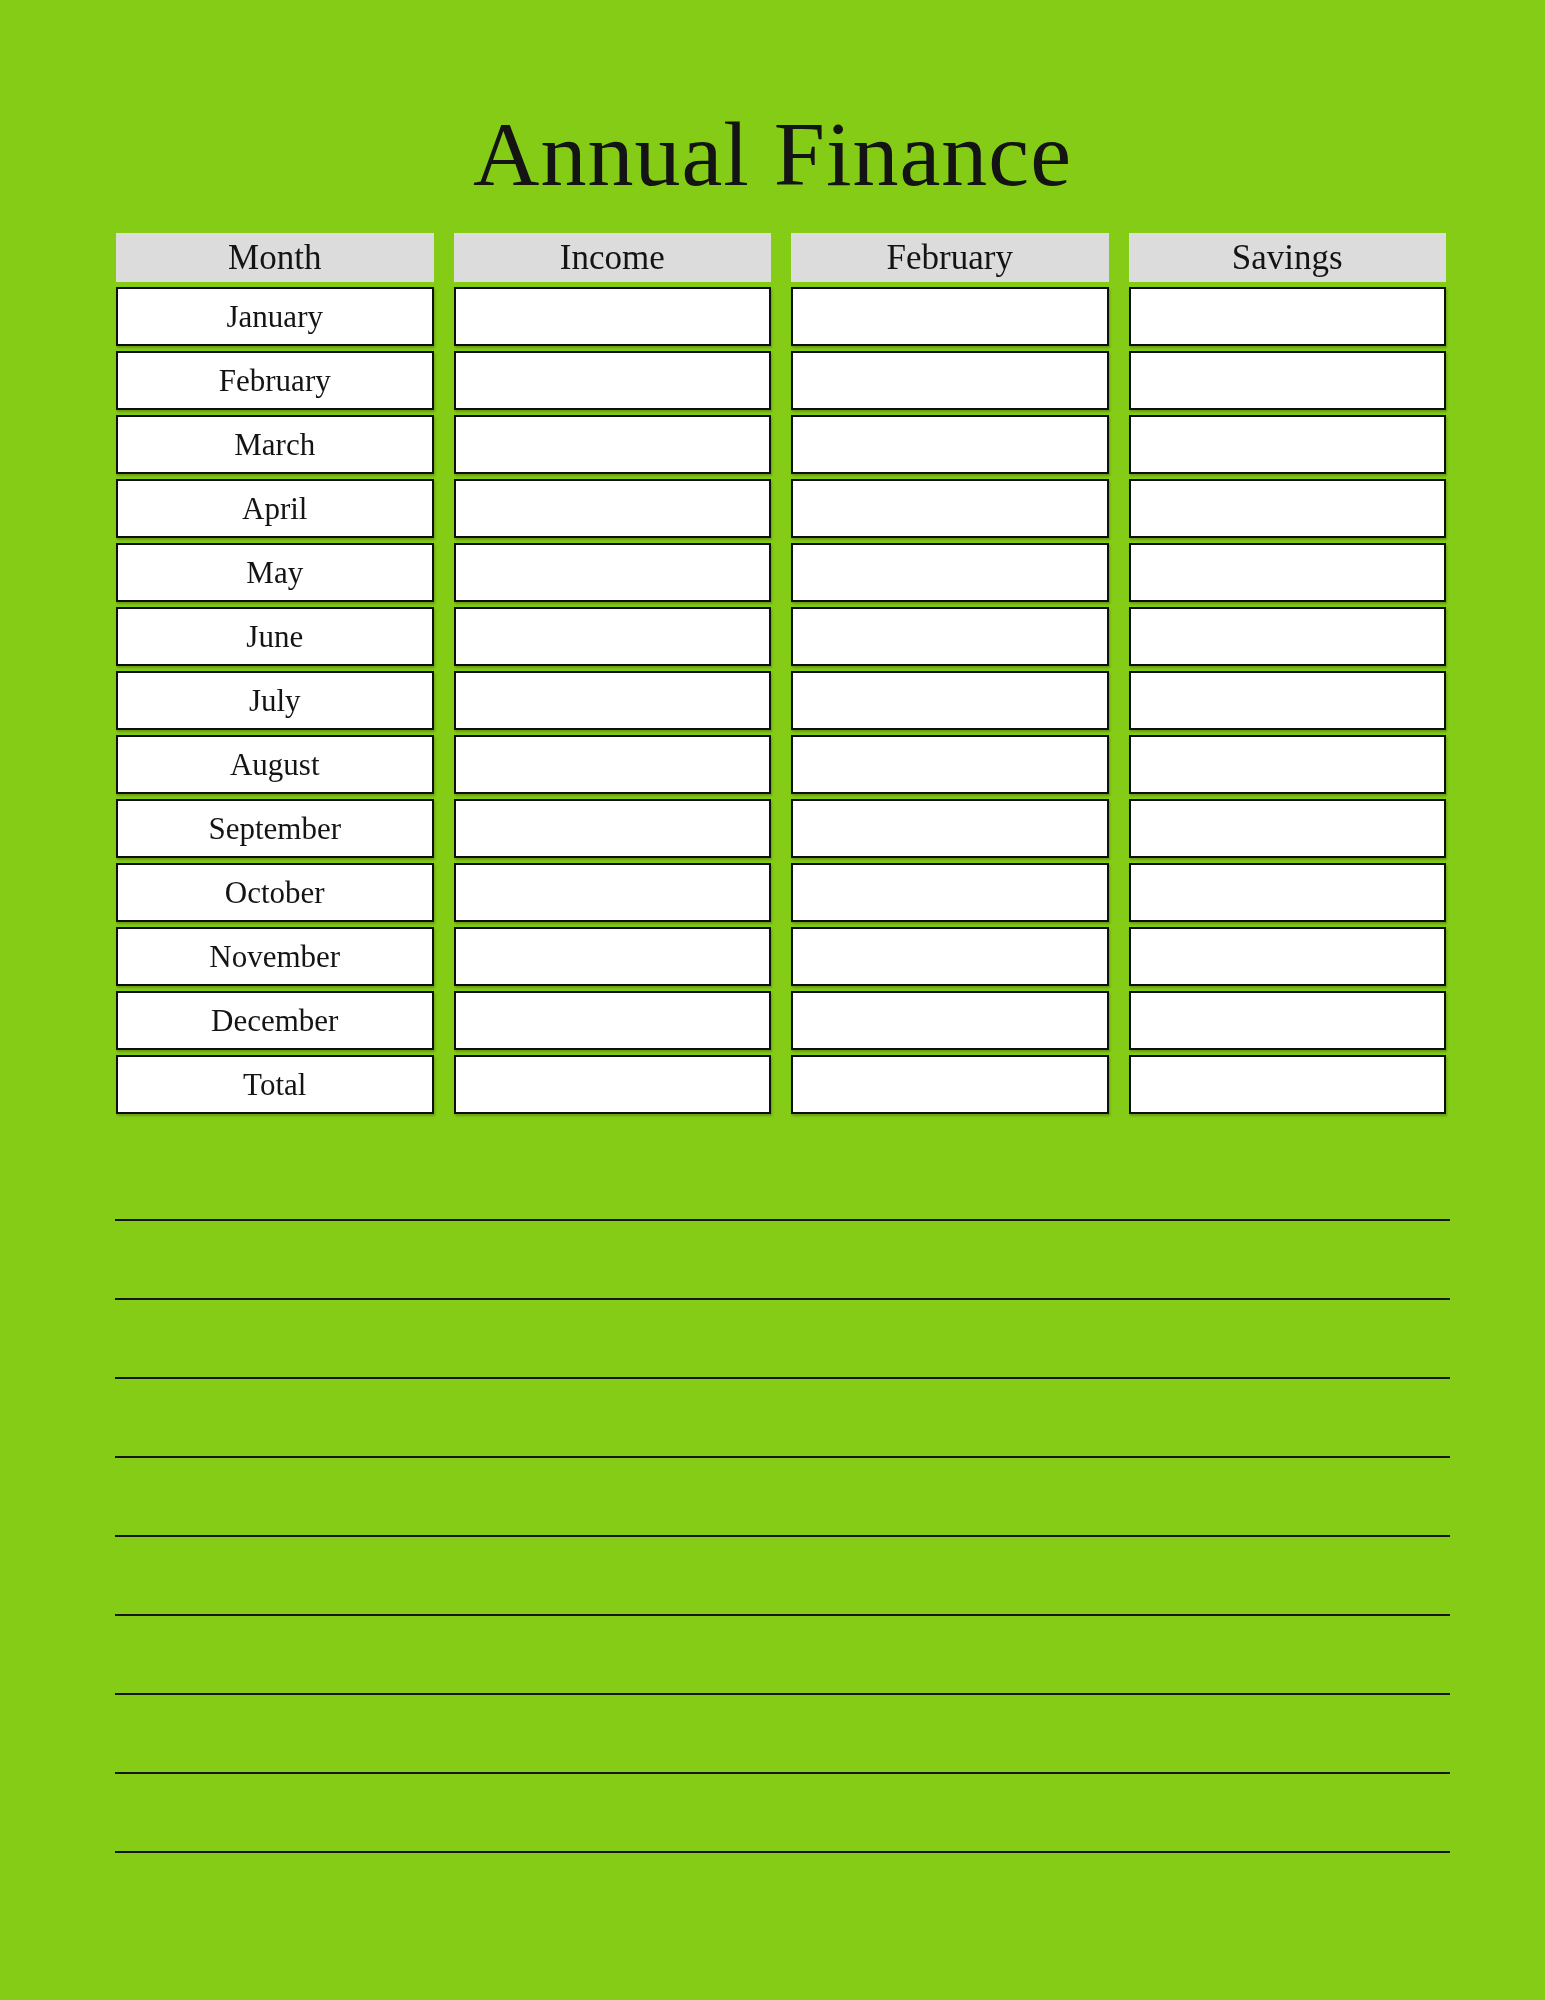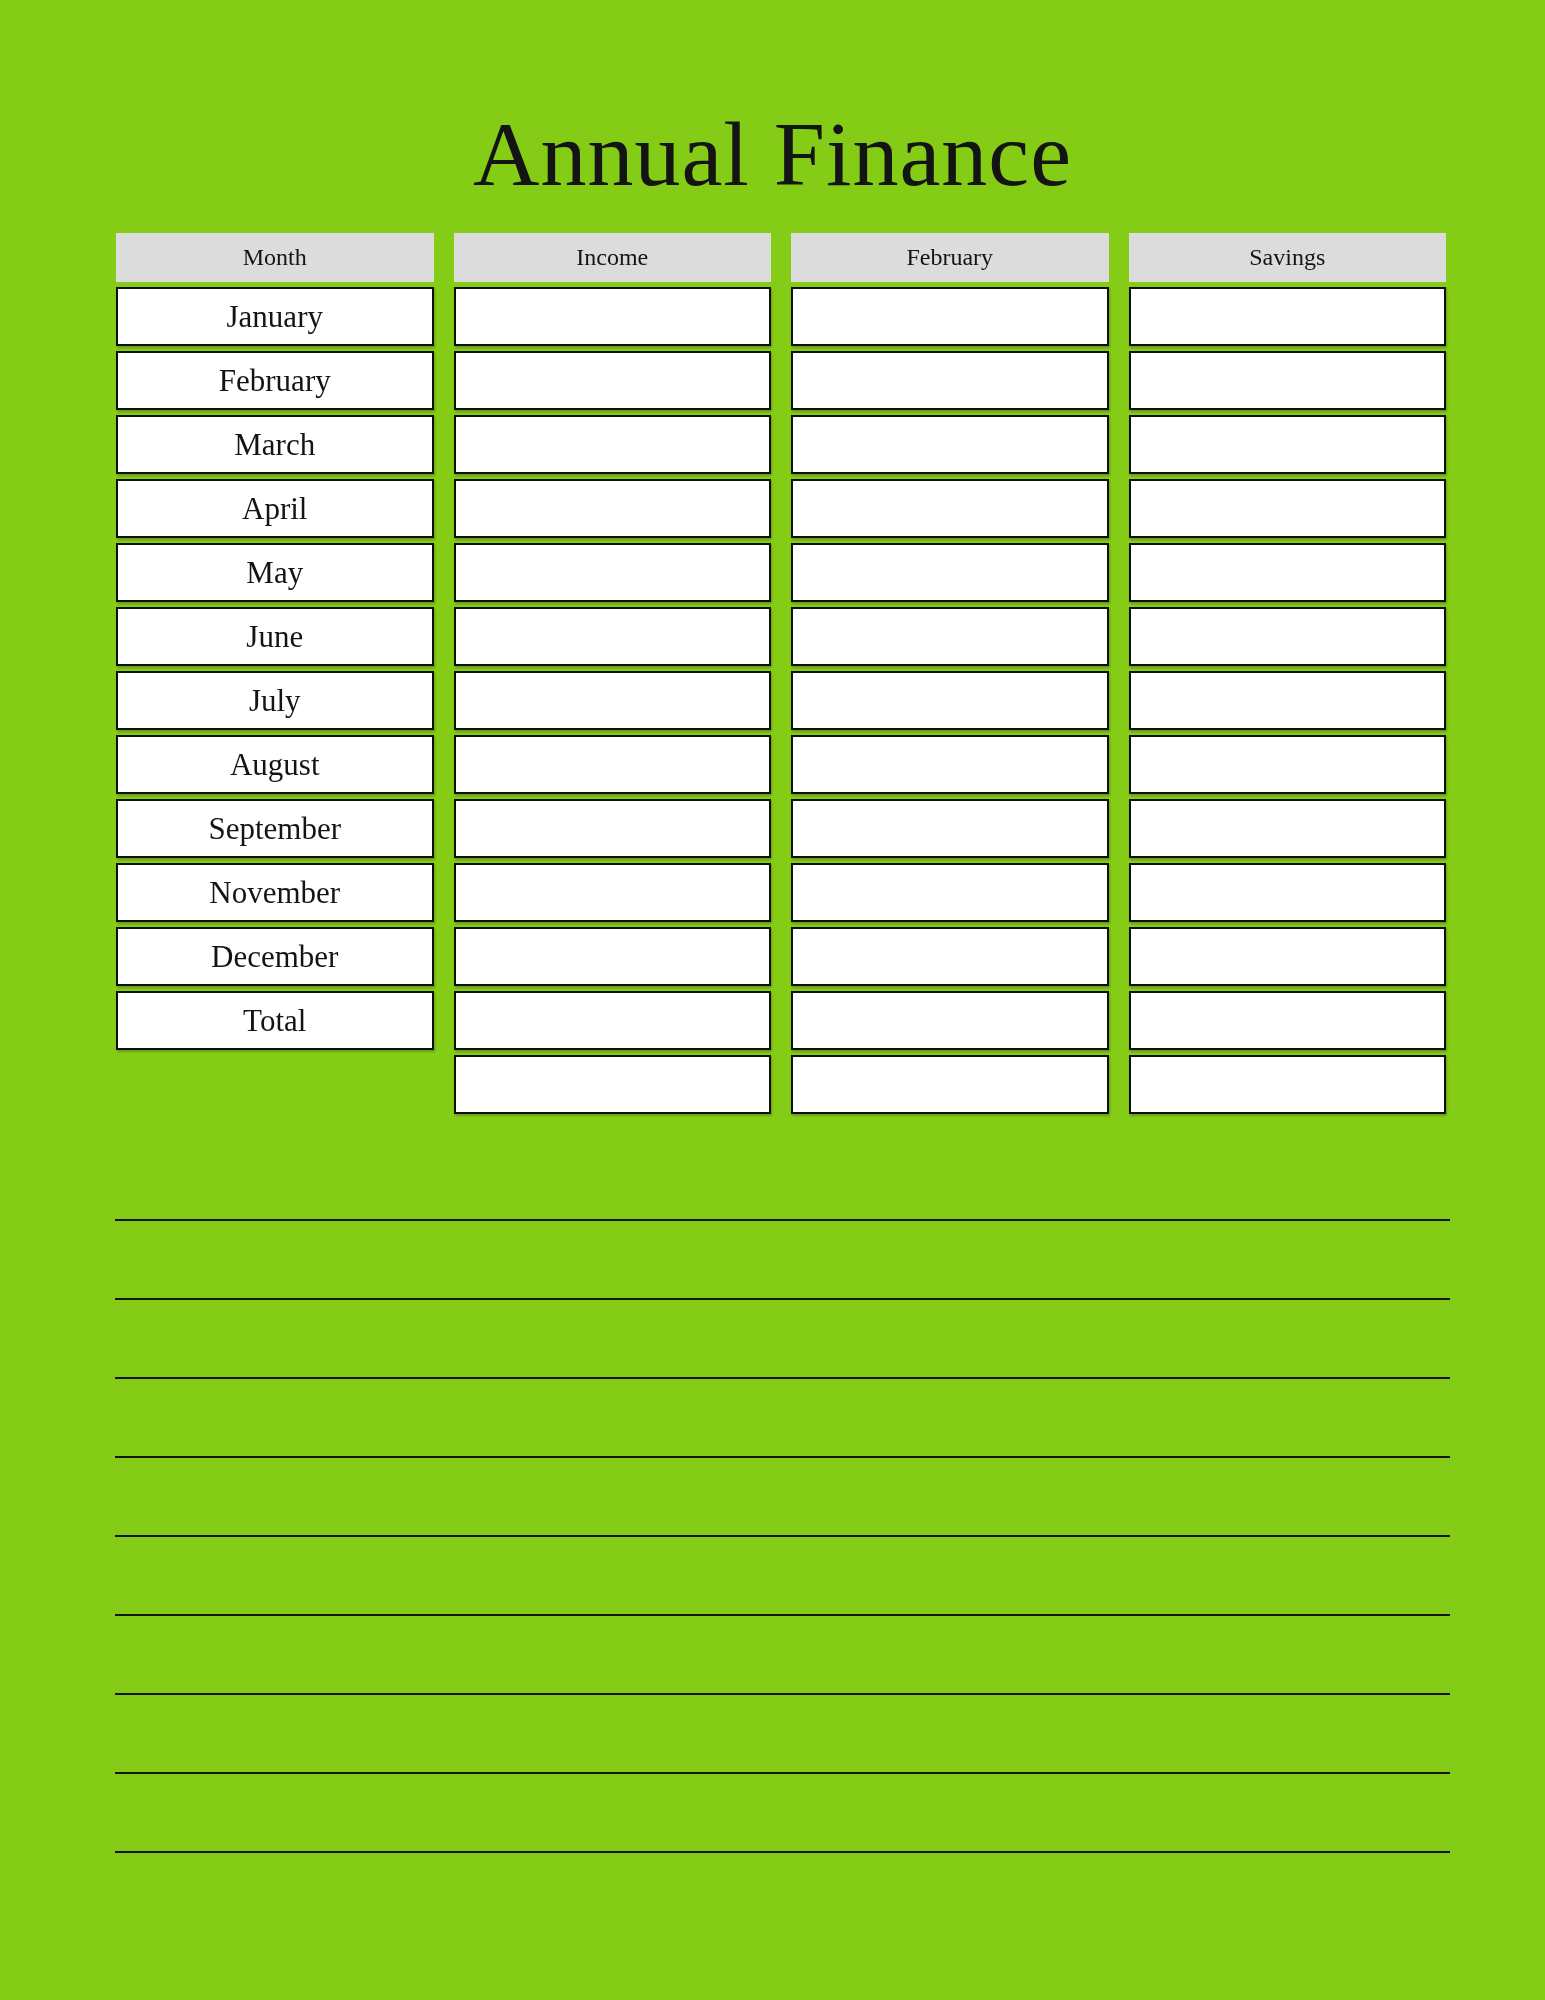--- a/index.html
+++ b/index.html
@@ -50,21 +50,21 @@
     flex-direction: column;
   }
 
   .col-header {
     height: 49px;
     margin-bottom: 5px;
     background: var(--header-bg, #dcdcdc);
     display: flex;
     align-items: center;
     justify-content: center;
-    font-size: 24px;
+    font-size: 35px;
     color: #141414;
   }
 
   .cell {
     height: 59px;
     margin-bottom: 5px;
     border: 2px solid var(--border-color, #0f0f0f);
     background: #ffffff;
     display: flex;
     align-items: center;
@@ -102,20 +102,21 @@
         <div class="col-header">Month</div>
         <div class="cell">January</div>
         <div class="cell">February</div>
         <div class="cell">March</div>
         <div class="cell">April</div>
         <div class="cell">May</div>
         <div class="cell">June</div>
         <div class="cell">July</div>
         <div class="cell">August</div>
         <div class="cell">September</div>
+        <div class="cell">October</div>
         <div class="cell">November</div>
         <div class="cell">December</div>
         <div class="cell">Total</div>
       </div>
       <div class="col">
         <div class="col-header">Income</div>
         <div class="cell"></div>
         <div class="cell"></div>
         <div class="cell"></div>
         <div class="cell"></div>

